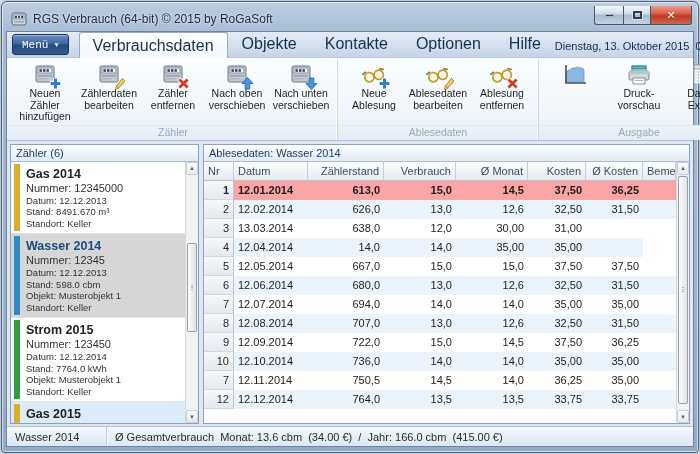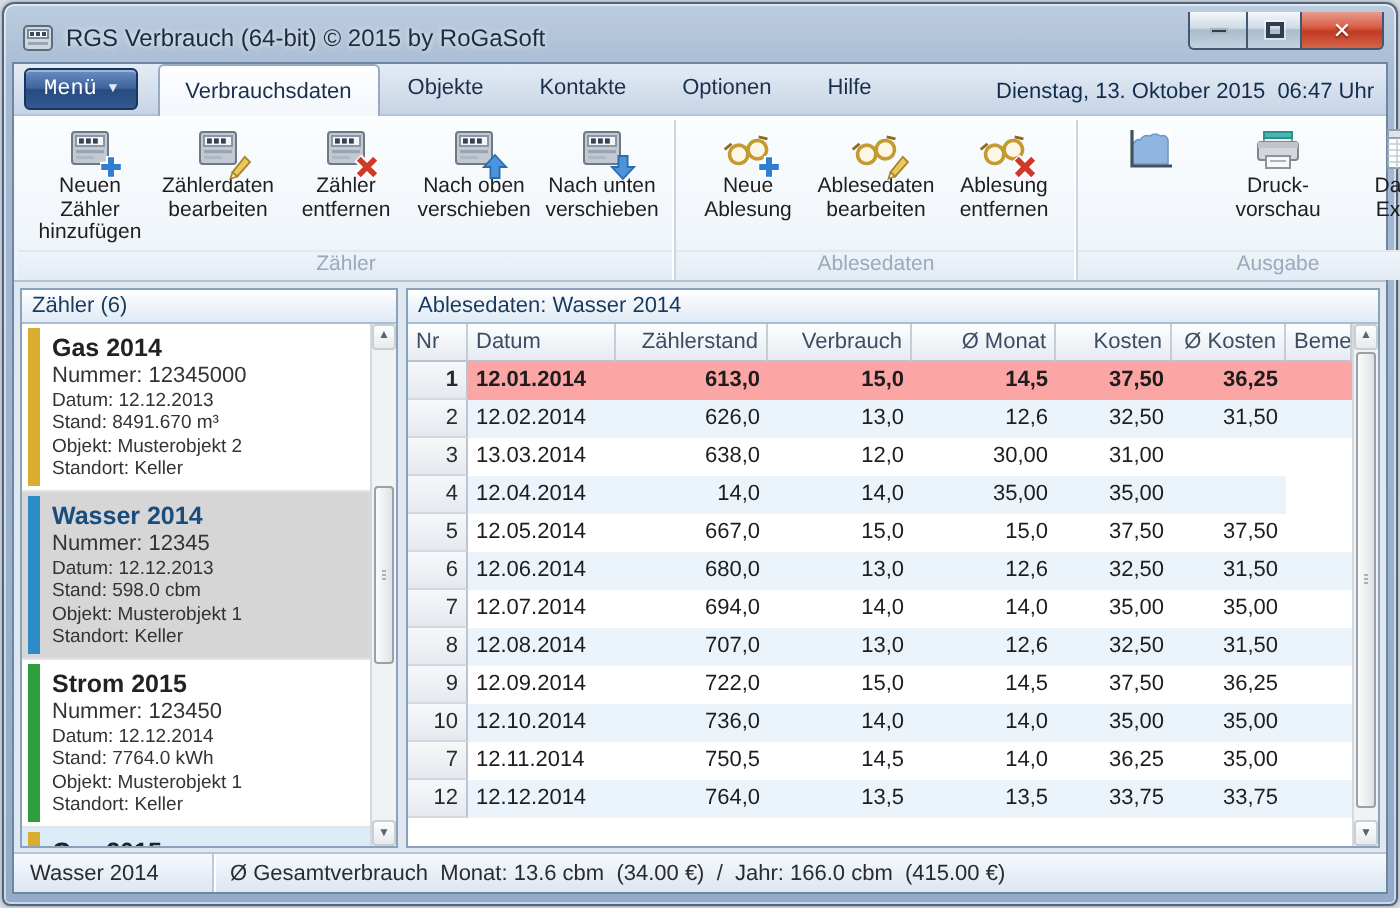--- a/index.html
+++ b/index.html
@@ -38,21 +38,21 @@
   
   .menubar { height:26px; flex:0 0 26px; display:flex; align-items:flex-end;
     background:linear-gradient(#e3ebf5 0%, #d3deec 60%, #c6d4e6 100%);
     border-bottom:1px solid #b6c5d6; padding:0 6px 0 5px; }
   .menu-button { height:21px; margin:0 10px 2px 0; padding:0 9px; border-radius:3px;
     border:1px solid #17355f; color:#fff; font-size:11px;
     background:linear-gradient(#6c8fc0 0%, #3c639c 48%, #274a80 52%, #35588e 100%);
     display:flex; align-items:center; gap:6px; box-shadow:inset 0 1px 0 rgba(255,255,255,.35);font-family:Liberation Mono, monospace; }
   .menu-caret { font-size:7px; color:#dfe8f4; }
   .tab { height:24px; padding:0 13px; display:flex; align-items:center;
-    font-size:11px; color:#1a2f4c; border:1px solid transparent; border-bottom:none; }
+    font-size:16px; color:#1a2f4c; border:1px solid transparent; border-bottom:none; }
   .tab.active { background:linear-gradient(#fdfeff, #f3f7fc);
     border-color:#97abc2; border-radius:3px 3px 0 0; position:relative; top:1px; height:26px; }
   .menubar-date { margin-left:auto; font-size:11px; color:#122c4e; padding-bottom:5px; white-space:pre; }
 
   
   .ribbon { flex:0 0 70px; background:linear-gradient(#fbfdfe 0%, #f1f6fb 70%, #e9f0f8 100%);
     border-bottom:1px solid #b2c2d4; display:flex; align-items:stretch; padding:2px 0 0 2px; }
   .ribbon-group { display:flex; flex-direction:column; }
   .ribbon-group + .ribbon-group { border-left:1px solid #ccd7e3; box-shadow:-1px 0 0 #ffffff; }
   .rg-buttons { flex:1; display:flex; align-items:flex-start; padding:1px 4px 0 4px; }
@@ -395,21 +395,20 @@
       <div class="panel sidebar">
         <div class="panel-header">Zähler (6)</div>
         <div class="meter-list">
           <div class="meter-items" id="meter-items">
               <div class="meter-item">
                 <span class="bar" style="background: rgb(217, 174, 46);"></span>
                 <div class="mi-title">Gas 2014</div>
                 <div class="mi-line first">Nummer: 12345000</div>
                 <div class="mi-line">Datum: 12.12.2013</div>
                 <div class="mi-line">Stand: 8491.670 m³</div>
-                <div class="mi-line">Objekt: Musterobjekt 2</div>
                 <div class="mi-line">Standort: Keller</div>
               </div>
               <div class="meter-item selected">
                 <span class="bar" style="background: rgb(45, 140, 197);"></span>
                 <div class="mi-title">Wasser 2014</div>
                 <div class="mi-line first">Nummer: 12345</div>
                 <div class="mi-line">Datum: 12.12.2013</div>
                 <div class="mi-line">Stand: 598.0 cbm</div>
                 <div class="mi-line">Objekt: Musterobjekt 1</div>
                 <div class="mi-line">Standort: Keller</div>

